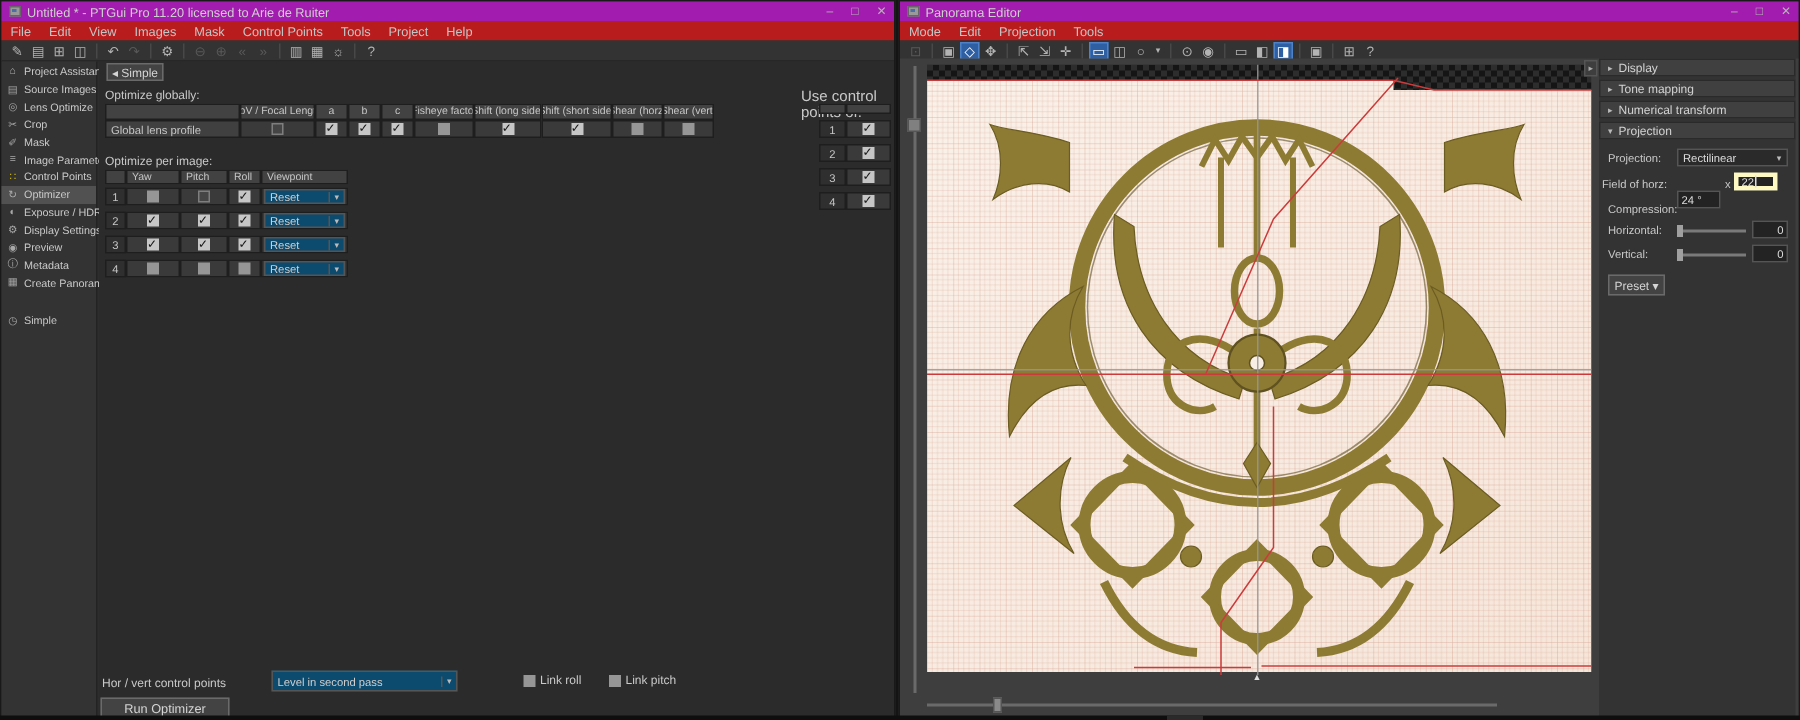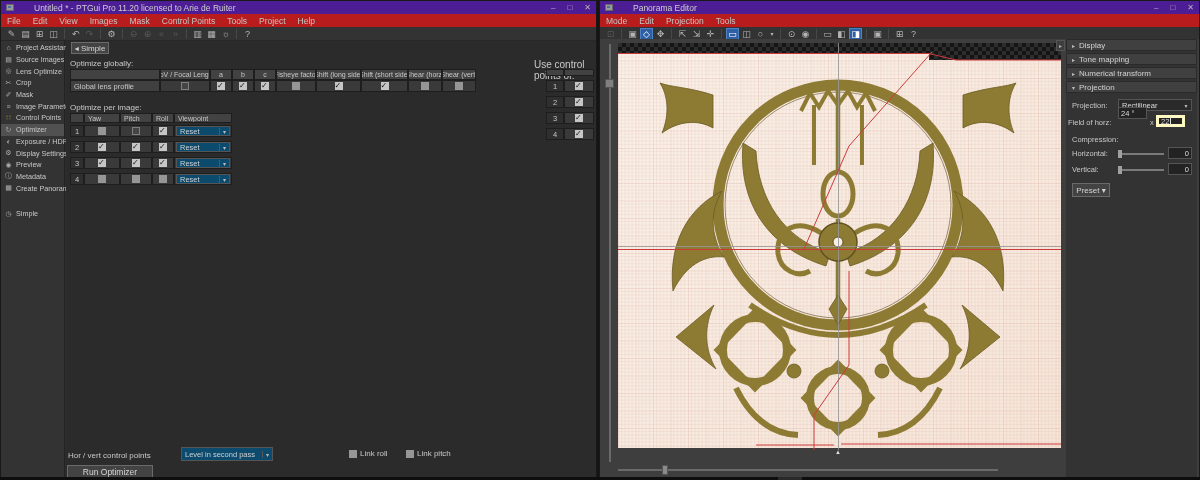--- a/index.html
+++ b/index.html
@@ -1,21 +1,21 @@
 <!DOCTYPE html>
 <html><head>
 <meta charset="utf-8">
 <style>
   *{box-sizing:border-box;margin:0;padding:0}
   html,body{width:1200px;height:480px;overflow:hidden}
   body{background:#141414;font-family:"Liberation Sans","DejaVu Sans",sans-serif;color:#c9c9c9;position:relative}
   .window{position:absolute;top:0;height:480px;background:#2d2d2d;border:1px solid #191919}
   #lw{left:0;width:597px}
   #rw{left:599px;width:601px}
-  .titlebar{height:13px;background:#4c1d95;display:flex;align-items:center;gap:20px;padding:0 5px;font-size:8.5px;color:#cfcfcf}
+  .titlebar{height:13px;background:#a21caf;display:flex;align-items:center;gap:4px;padding:0 5px;font-size:8.5px;color:#cfcfcf}
   .app-ico{width:8px;height:7px;background:#9a9a9a;border:1px solid #666;position:relative}
   .app-ico::after{content:"";position:absolute;left:1px;top:1px;width:3px;height:2px;background:#4d6fa5}
   .win-controls{margin-left:auto;display:flex;gap:12px;font-size:8px;color:#b5b5b5}
   .win-controls span{cursor:default}
   .menubar{height:13px;background:#b91c1c;display:flex;align-items:center;font-size:8.5px;color:#c5c5c5}
   .menu-item{padding:0 6px}
   .toolbar{height:14px;background:#333;border-bottom:1px solid #272727;display:flex;align-items:center;padding:0 4px;gap:1px}
   .tbi{min-width:13px;height:12px;line-height:12px;text-align:center;font-size:9px;color:#b4b4b4}
   .tbi.active{background:#2e5fa3;border:1px solid #4d82c8;color:#fff;line-height:10px}
   .tbi.disabled{color:#595959}
@@ -345,21 +345,21 @@
         <div class="td" style="width:58px;padding:1px">
             <span class="dd" style="width:100%;height:10px">
               <span class="ddt">Reset</span>
               <span class="dda">▾</span>
             </span>
           </div>
       </div>
     </div>
 
     <div class="lbl" style="left:2px;top:410px">Hor / vert control points</div>
-    <div class="dd" style="position:absolute;left:115px;top:406px;width:92px;height:14px">
+    <div class="dd" style="position:absolute;left:115px;top:406px;width:124px;height:14px">
       <span class="ddt">Level in second pass</span>
         <span class="dda">▾</span>
     </div>
     <div class="chkrow" style="left:283px;top:408px">
       <span class="cb"></span>
         <span>Link roll</span>
     </div>
     <div class="chkrow" style="left:340px;top:408px">
       <span class="cb"></span>
         <span>Link pitch</span>
@@ -523,21 +523,21 @@
           <span>Projection</span>
         </div>
 
       <div class="prow" style="left:6px;top:62px">Projection:</div>
       <div class="sel" style="position:absolute;left:52px;top:60px;width:74px">
         <span class="selt">Rectilinear</span>
           <span class="sela">▾</span>
       </div>
 
       <div class="prow" style="left:2px;top:79px">Field of horz:</div>
-      <div class="inp" style="position:absolute;left:52px;top:68px;width:29px">24 °</div>
+      <div class="inp" style="position:absolute;left:52px;top:88px;width:29px">24 °</div>
       <div class="prow" style="left:84px;top:79px">x</div>
       <div class="inp focused" style="position:absolute;left:90px;top:76px;width:29px">
           <span>22</span>
           <span class="caret"></span>
         </div>
 
       <div class="prow" style="left:6px;top:96px">Compression:</div>
 
       <div class="prow" style="left:6px;top:110px">Horizontal:</div>
       <div class="sl-track" style="position:absolute;left:52px;top:114px;width:46px">

